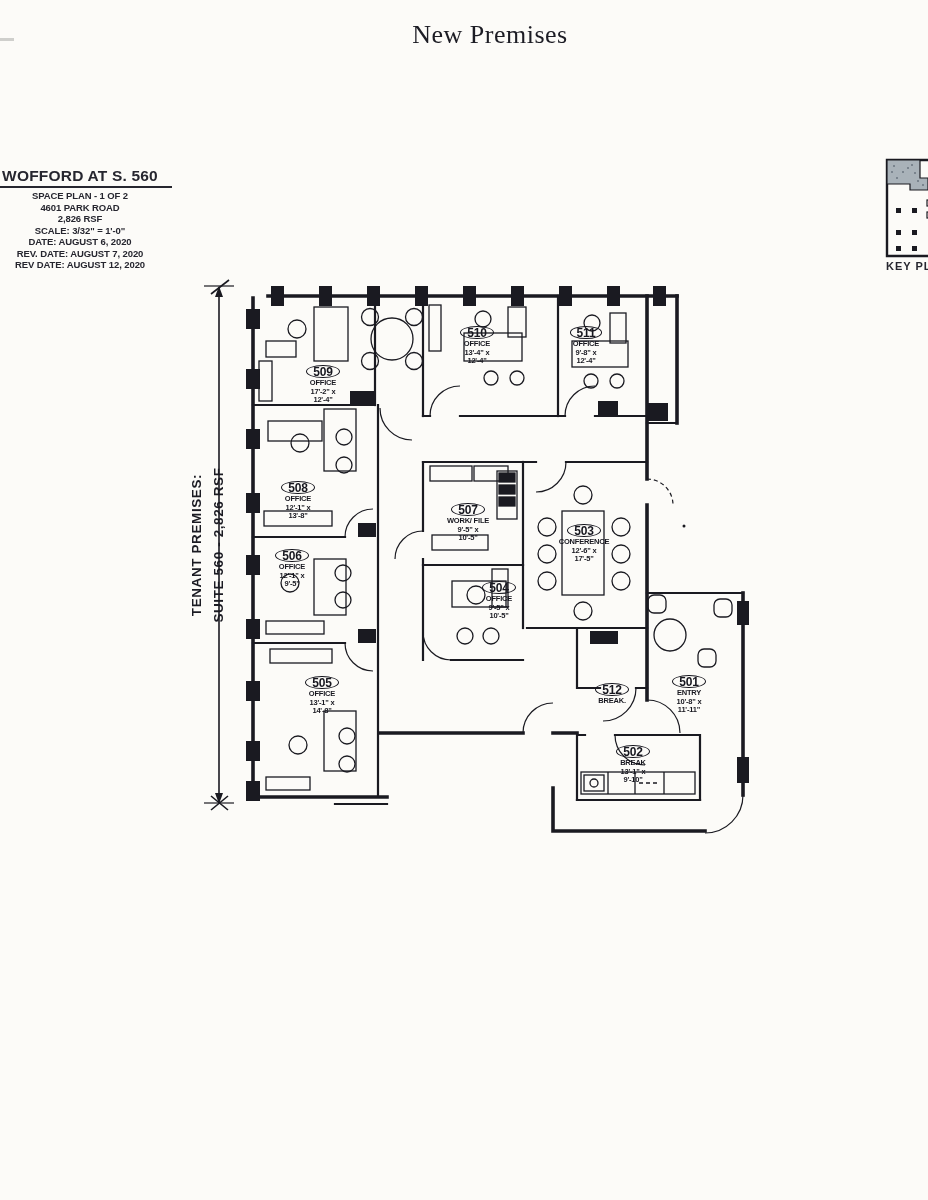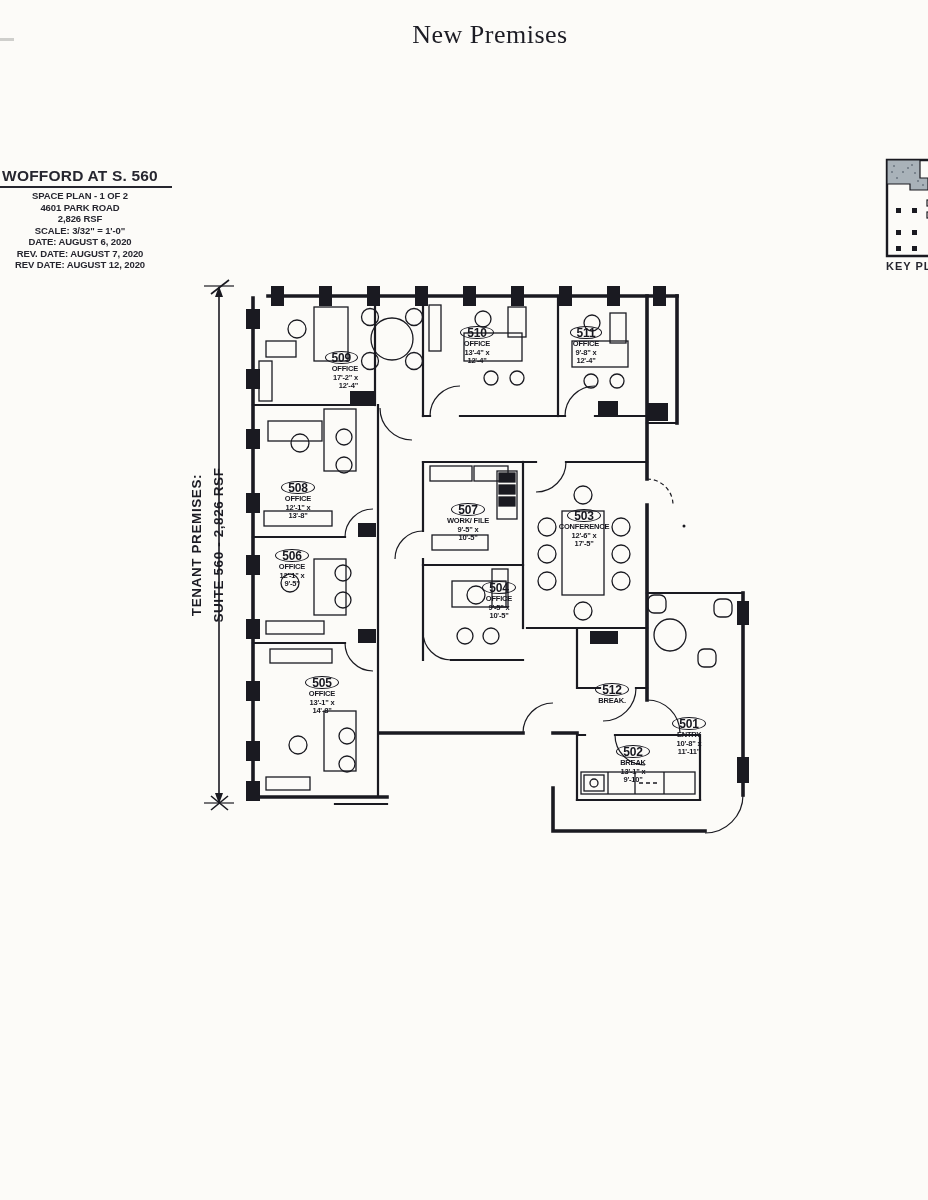--- a/index.html
+++ b/index.html
@@ -296,21 +296,21 @@
     <rect x="341" y="489" width="114" height="22"></rect>
     <path d="M368 489 V511 M395 489 V511 M424 489 V511"></path>
     <rect x="344" y="492" width="20" height="16"></rect>
     <circle cx="354" cy="500" r="4"></circle>
     <path d="M399 500 H419" stroke-dasharray="4 3"></path>
   </g>
   <circle cx="444" cy="243" r="1.5" fill="currentColor"></circle>
 </svg>
 
 <div class="plan-overlay">
-  <div class="room-label" style="left:48px;top:68px;width:70px;text-align:right;">
+  <div class="room-label" style="left:48px;top:82px;width:70px;">
     <span class="room-num">509</span>
     <div>OFFICE</div>
     <div>17'-2" x</div>
     <div>12'-4"</div>
   </div>
   <div class="room-label" style="left:205px;top:43px;width:64px;">
     <span class="room-num">510</span>
     <div>OFFICE</div>
     <div>13'-4" x</div>
     <div>12'-4"</div>
@@ -344,31 +344,31 @@
     <div>WORK/ FILE</div>
     <div>9'-5" x</div>
     <div>10'-5"</div>
   </div>
   <div class="room-label" style="left:184px;top:298px;width:60px;margin-left:45px;">
     <span class="room-num">504</span>
     <div>OFFICE</div>
     <div>9'-5" x</div>
     <div>10'-5"</div>
   </div>
-  <div class="room-label" style="left:310px;top:226px;width:68px;">
+  <div class="room-label" style="left:310px;top:241px;width:68px;">
     <span class="room-num">503</span>
     <div>CONFERENCE</div>
     <div>12'-6" x</div>
     <div>17'-5"</div>
   </div>
   <div class="room-label" style="left:344px;top:400px;width:56px;">
     <span class="room-num">512</span>
     <div>BREAK.</div>
   </div>
-  <div class="room-label" style="left:418px;top:392px;width:62px;margin-top:42px;">
+  <div class="room-label" style="left:418px;top:392px;width:62px;">
     <span class="room-num">501</span>
     <div>ENTRY</div>
     <div>10'-8" x</div>
     <div>11'-11"</div>
   </div>
   <div class="room-label" style="left:360px;top:462px;width:66px;">
     <span class="room-num">502</span>
     <div>BREAK</div>
     <div>13'-1" x</div>
     <div>9'-10"</div>

